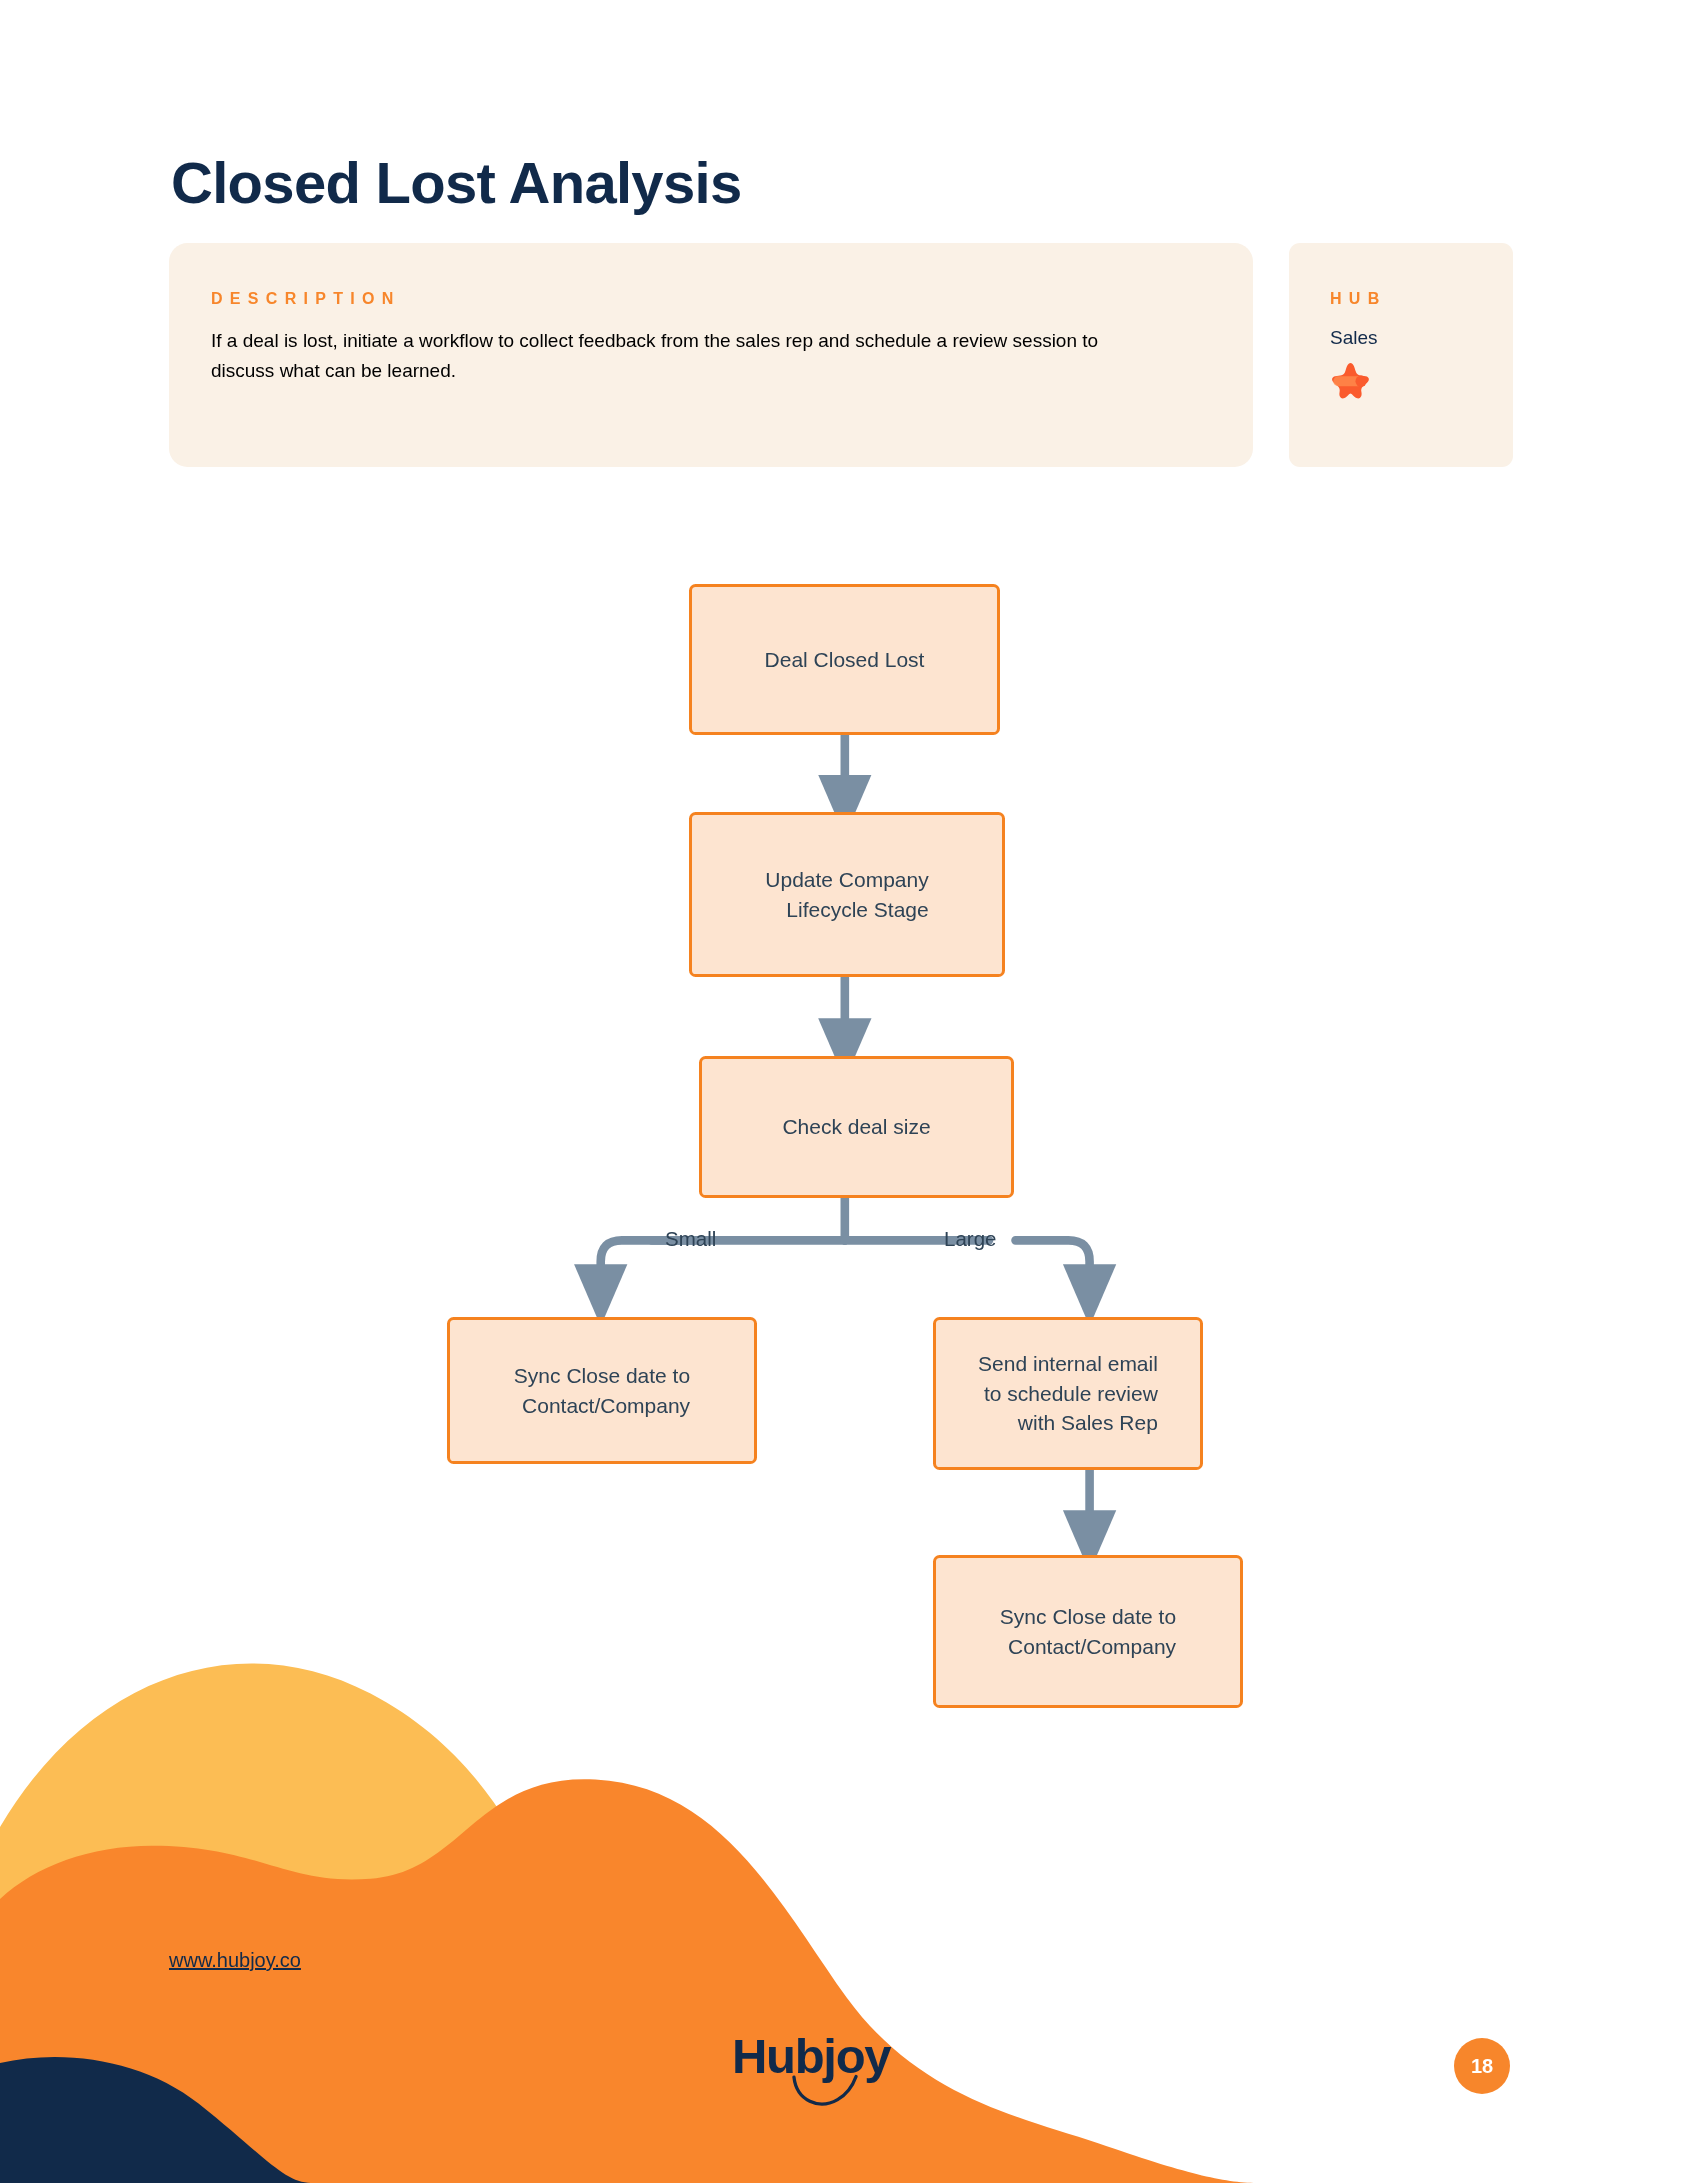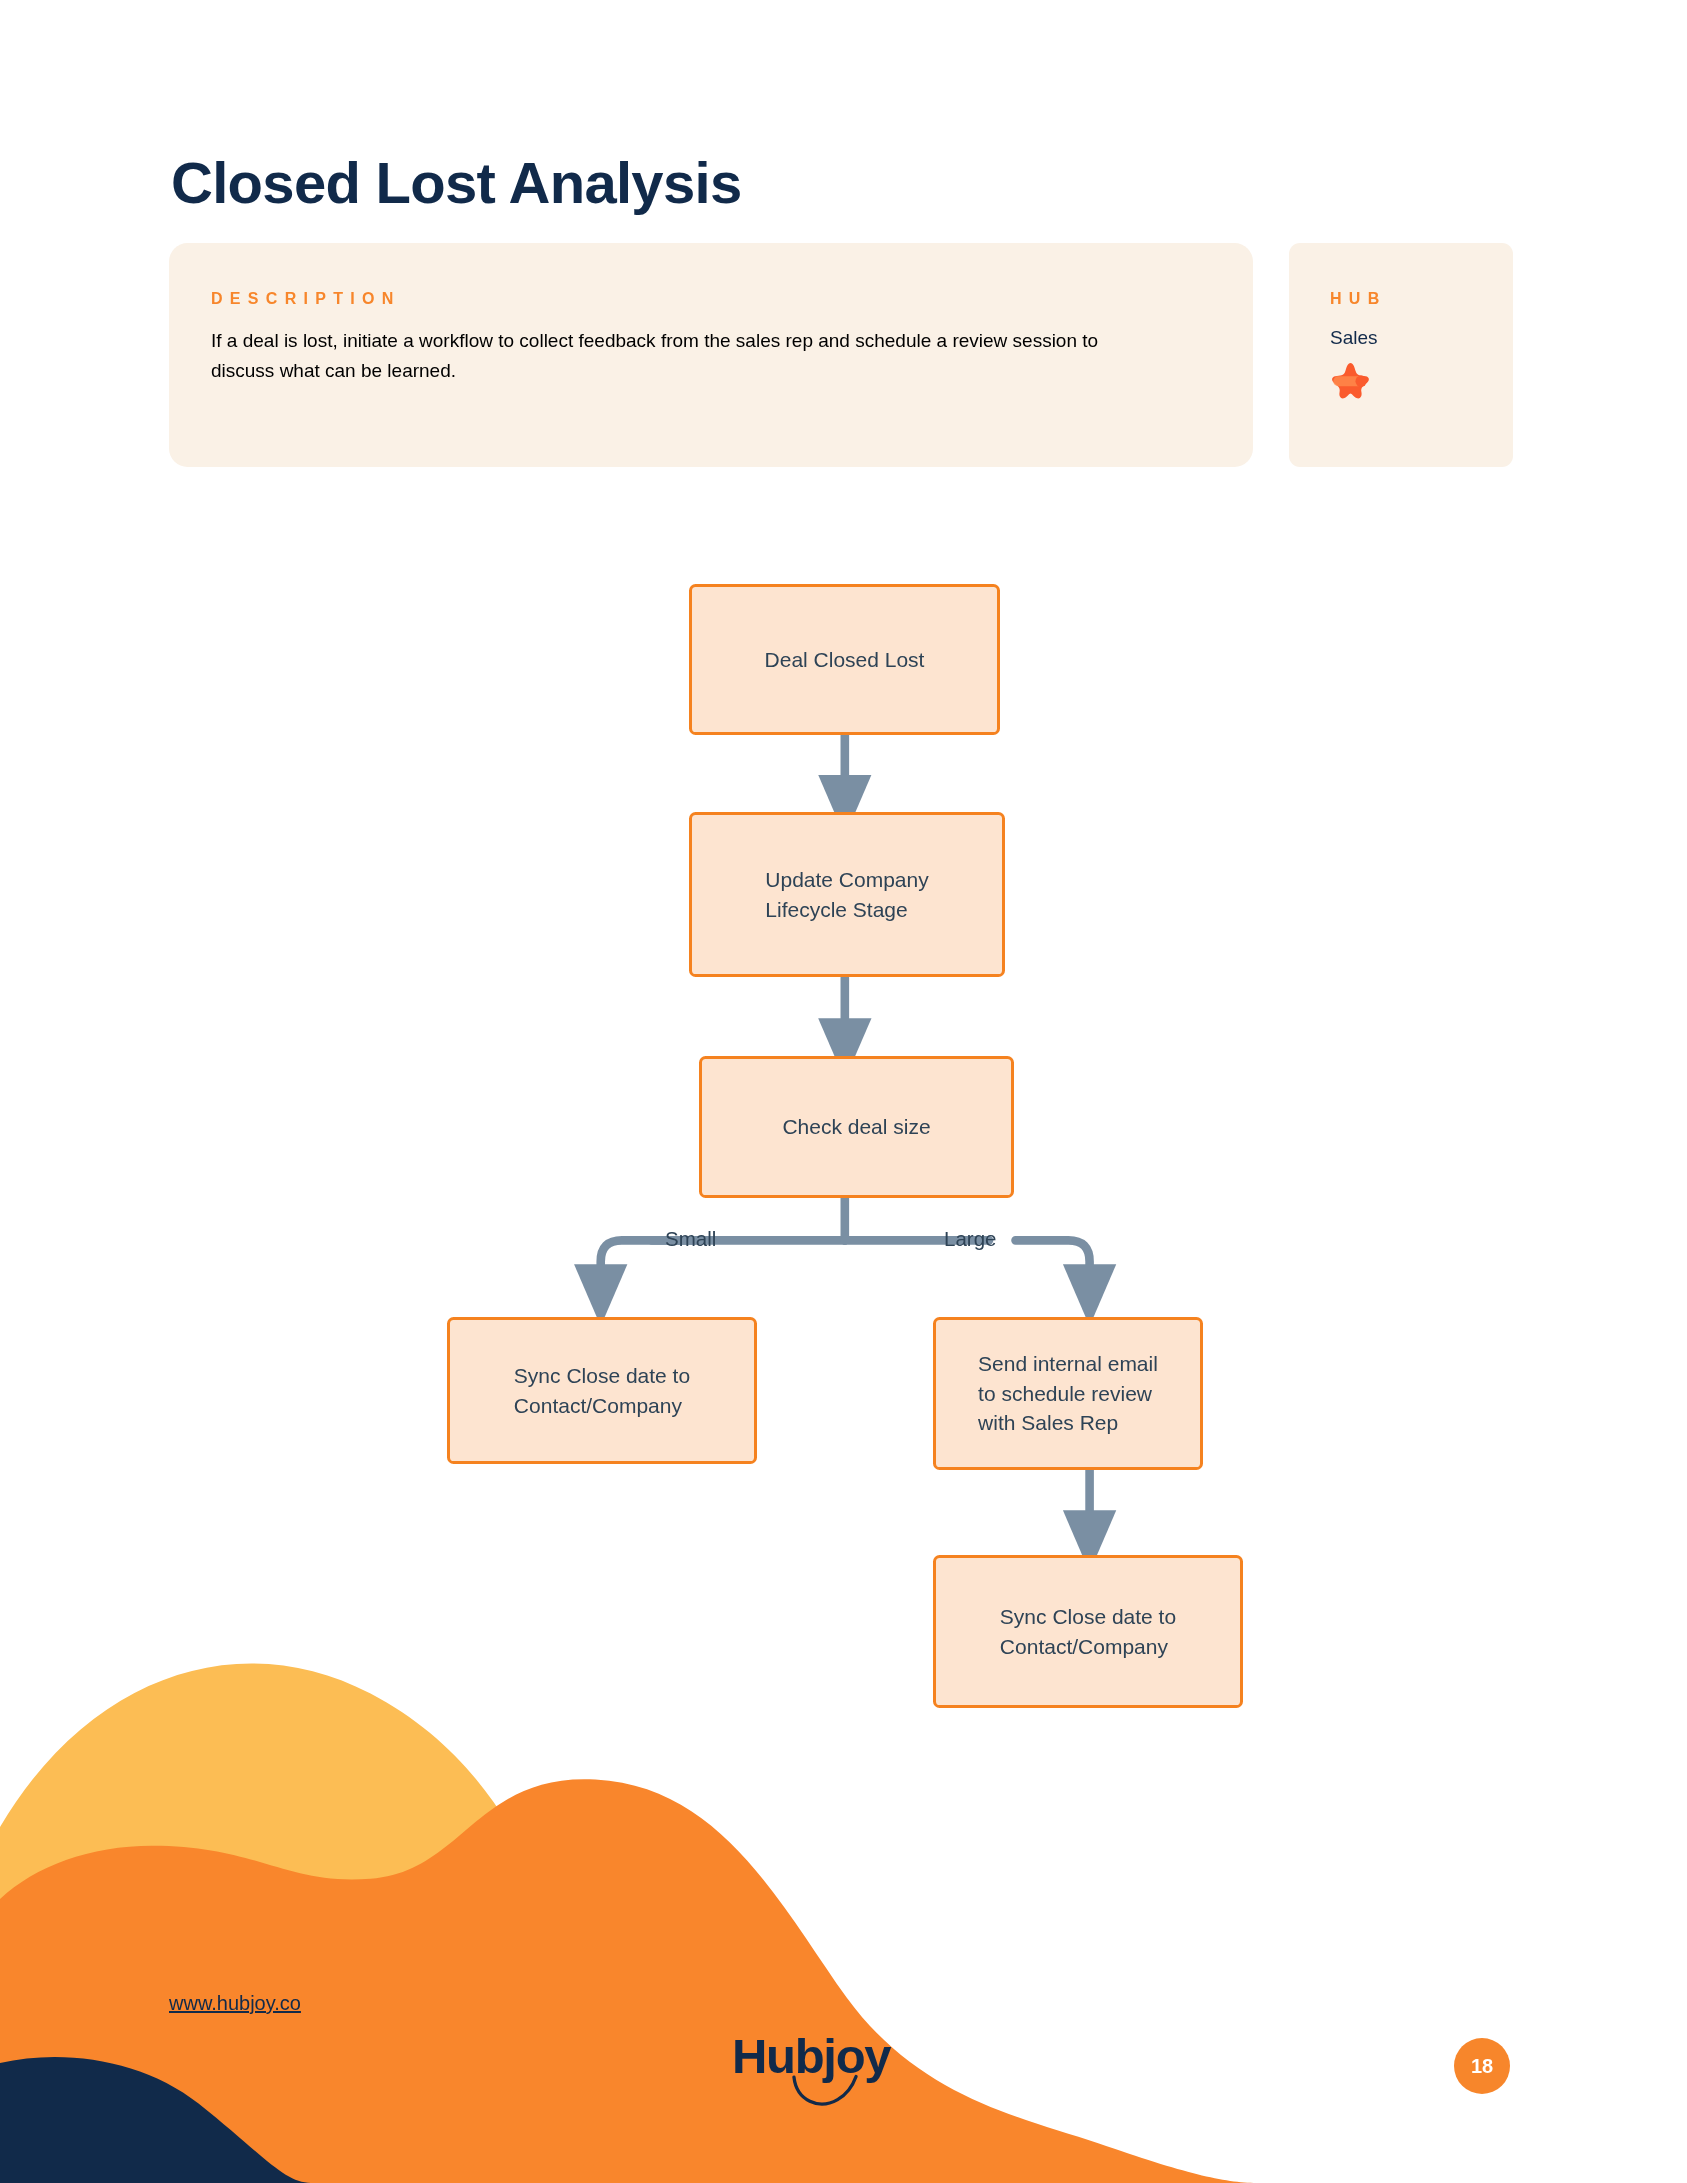--- a/index.html
+++ b/index.html
@@ -103,42 +103,42 @@
   }
   .flow-node {
     position: absolute;
     background: #FDE4D0;
     border: 3.3px solid #F5821F;
     border-radius: 6.6px;
     box-sizing: border-box;
     display: flex;
     align-items: center;
     justify-content: center;
-    text-align: left;
+    text-align: right;
     color: #2E4356;
     font-size: 21px;
     line-height: 1.42;
     padding: 4px 8px;
     z-index: 4;
     pointer-events: auto;
   }
   .edge-label {
     position: absolute;
     color: #2E4356;
     font-size: 20.5px;
     line-height: 1;
     z-index: 5;
     white-space: nowrap;
   }
 
   
   #footer-link {
     position: absolute;
     left: 169px;
-    top: 1992px;
+    top: 1949px;
     font-size: 20px;
     color: #112A4A;
     text-decoration: underline;
     z-index: 6;
   }
   #brand-logo {
     position: absolute;
     left: 732px;
     top: 2032px;
     z-index: 6;

